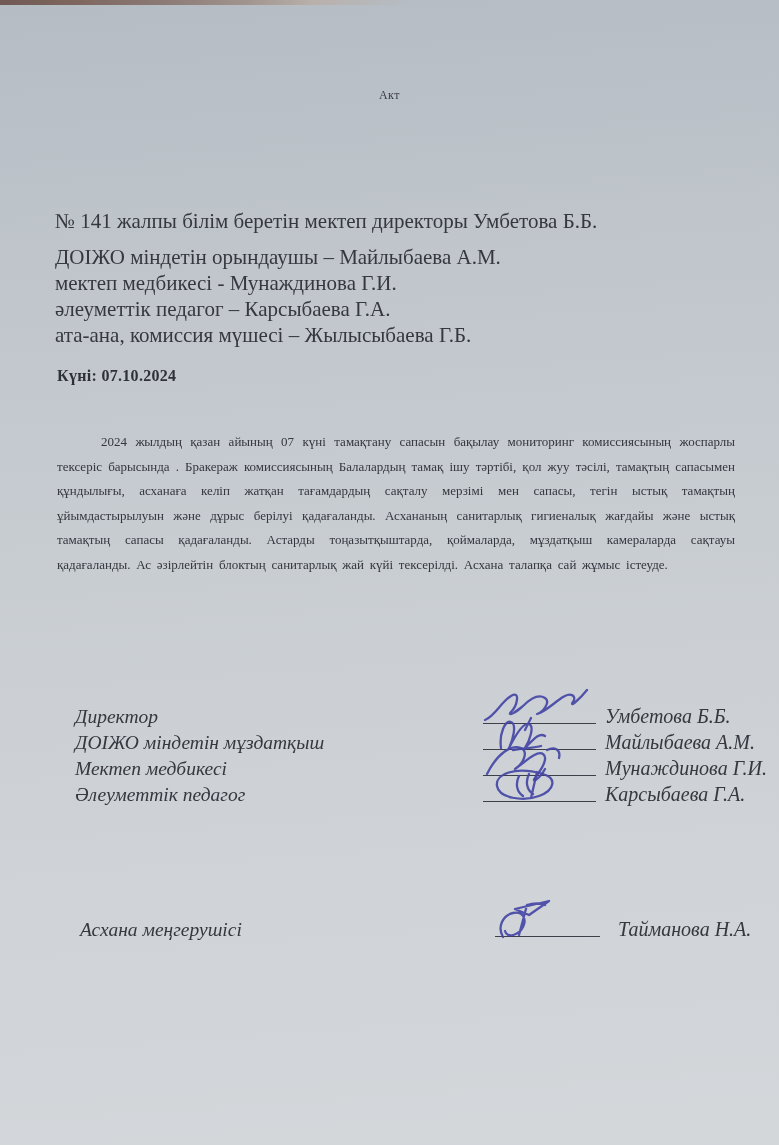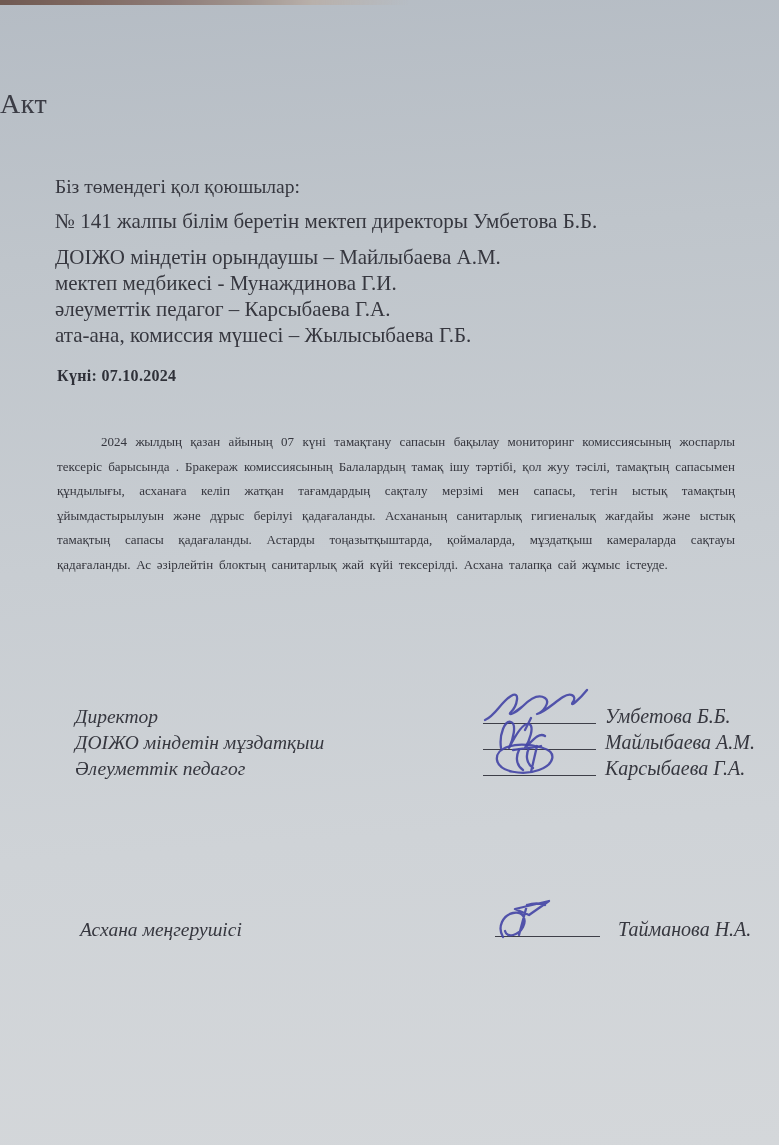--- a/index.html
+++ b/index.html
@@ -11,21 +11,21 @@
     font-family:"Liberation Serif","DejaVu Serif",serif;
     color:#36373f;
   }
   .edge-artifact{
     position:absolute;top:0;left:0;width:445px;height:5px;
     background:linear-gradient(90deg,#64493f 0%,#75594e 18%,#86706a 38%,#9d8d85 55%,#b9aea6 70%,rgba(200,198,195,0) 92%);
     opacity:.85;filter:blur(.4px);
   }
   .title{
     position:absolute;left:0;right:0;top:88px;
-    text-align:left;font-size:28px;letter-spacing:.5px;color:#3b3c45;
+    text-align:center;font-size:12px;letter-spacing:.5px;color:#3b3c45;
   }
   .intro{
     position:absolute;left:55px;top:176px;
     font-size:19.5px;
   }
   .siglist{position:absolute;left:55px;top:208px;width:620px;}
   .siglist .li{font-size:21px;line-height:26px;}
   .li.first{margin-bottom:10px;}
   .date{
     position:absolute;left:57px;top:367px;
@@ -49,21 +49,20 @@
   .canteen .name{left:538px;}
 </style>
 </head>
 <body>
 
 <div class="page">
   <div class="edge-artifact"></div>
 
   <div class="title">Акт</div>
 
-  <div class="intro">Біз төмендегі қол қоюшылар:</div>
 
   <div class="siglist">
     <div class="li first">№ 141 жалпы білім беретін  мектеп директоры  Умбетова Б.Б.</div>
     <div class="li">ДОІЖО  міндетін орындаушы   – Майлыбаева А.М.</div>
     <div class="li">мектеп медбикесі - Мунаждинова Г.И.</div>
     <div class="li">әлеуметтік педагог – Карсыбаева Г.А.</div>
     <div class="li">ата-ана, комиссия мүшесі – Жылысыбаева Г.Б.</div>
   </div>
 
   <div class="date">Күні: 07.10.2024</div>
@@ -85,20 +84,29 @@
     <div class="sig-row">
       <span class="role">ДОІЖО  міндетін мұздатқыш</span>
       <span class="sigline">
         <svg class="scrawl" width="120" height="48" viewBox="0 0 120 48">
           <path d="M22 38 C20 24 26 10 32 12 C38 14 34 30 30 38 C36 26 44 12 50 14 C56 16 50 32 46 38 C54 30 60 22 66 26 M34 40 C44 38 56 38 62 36 M52 8 L46 20"></path>
         </svg>
       </span>
       <span class="name">Майлыбаева А.М.</span>
     </div>
 
+    <div class="sig-row">
+      <span class="role">Мектеп медбикесі</span>
+      <span class="sigline">
+        <svg class="scrawl" width="120" height="48" viewBox="0 0 120 48">
+          <path d="M8 38 C18 18 32 8 42 12 C50 16 44 28 36 33 C46 26 58 14 64 18 C70 22 62 34 56 42 C52 47 60 44 66 33 M68 14 C76 10 82 14 80 22"></path>
+        </svg>
+      </span>
+      <span class="name">Мунаждинова Г.И.</span>
+    </div>
 
     <div class="sig-row">
       <span class="role">Әлеуметтік педагог</span>
       <span class="sigline">
         <svg class="scrawl" width="120" height="48" viewBox="0 0 120 48">
           <path d="M64 12 C36 4 16 12 18 24 C20 36 44 40 60 34 C76 28 78 16 64 12 M40 14 C36 22 38 30 44 34 M50 12 C46 20 48 28 54 32 M58 10 L52 36"></path>
         </svg>
       </span>
       <span class="name">Карсыбаева Г.А.</span>
     </div>

